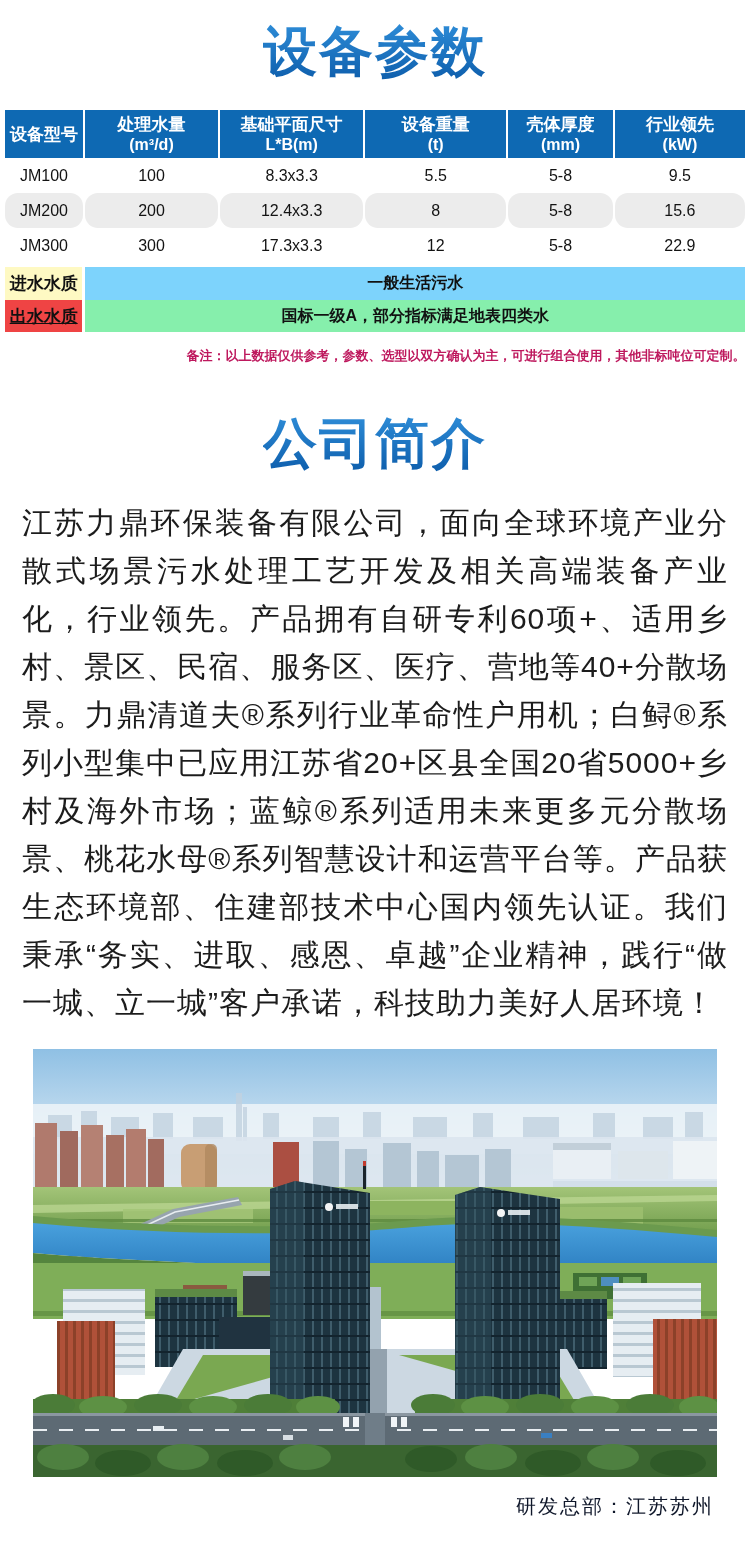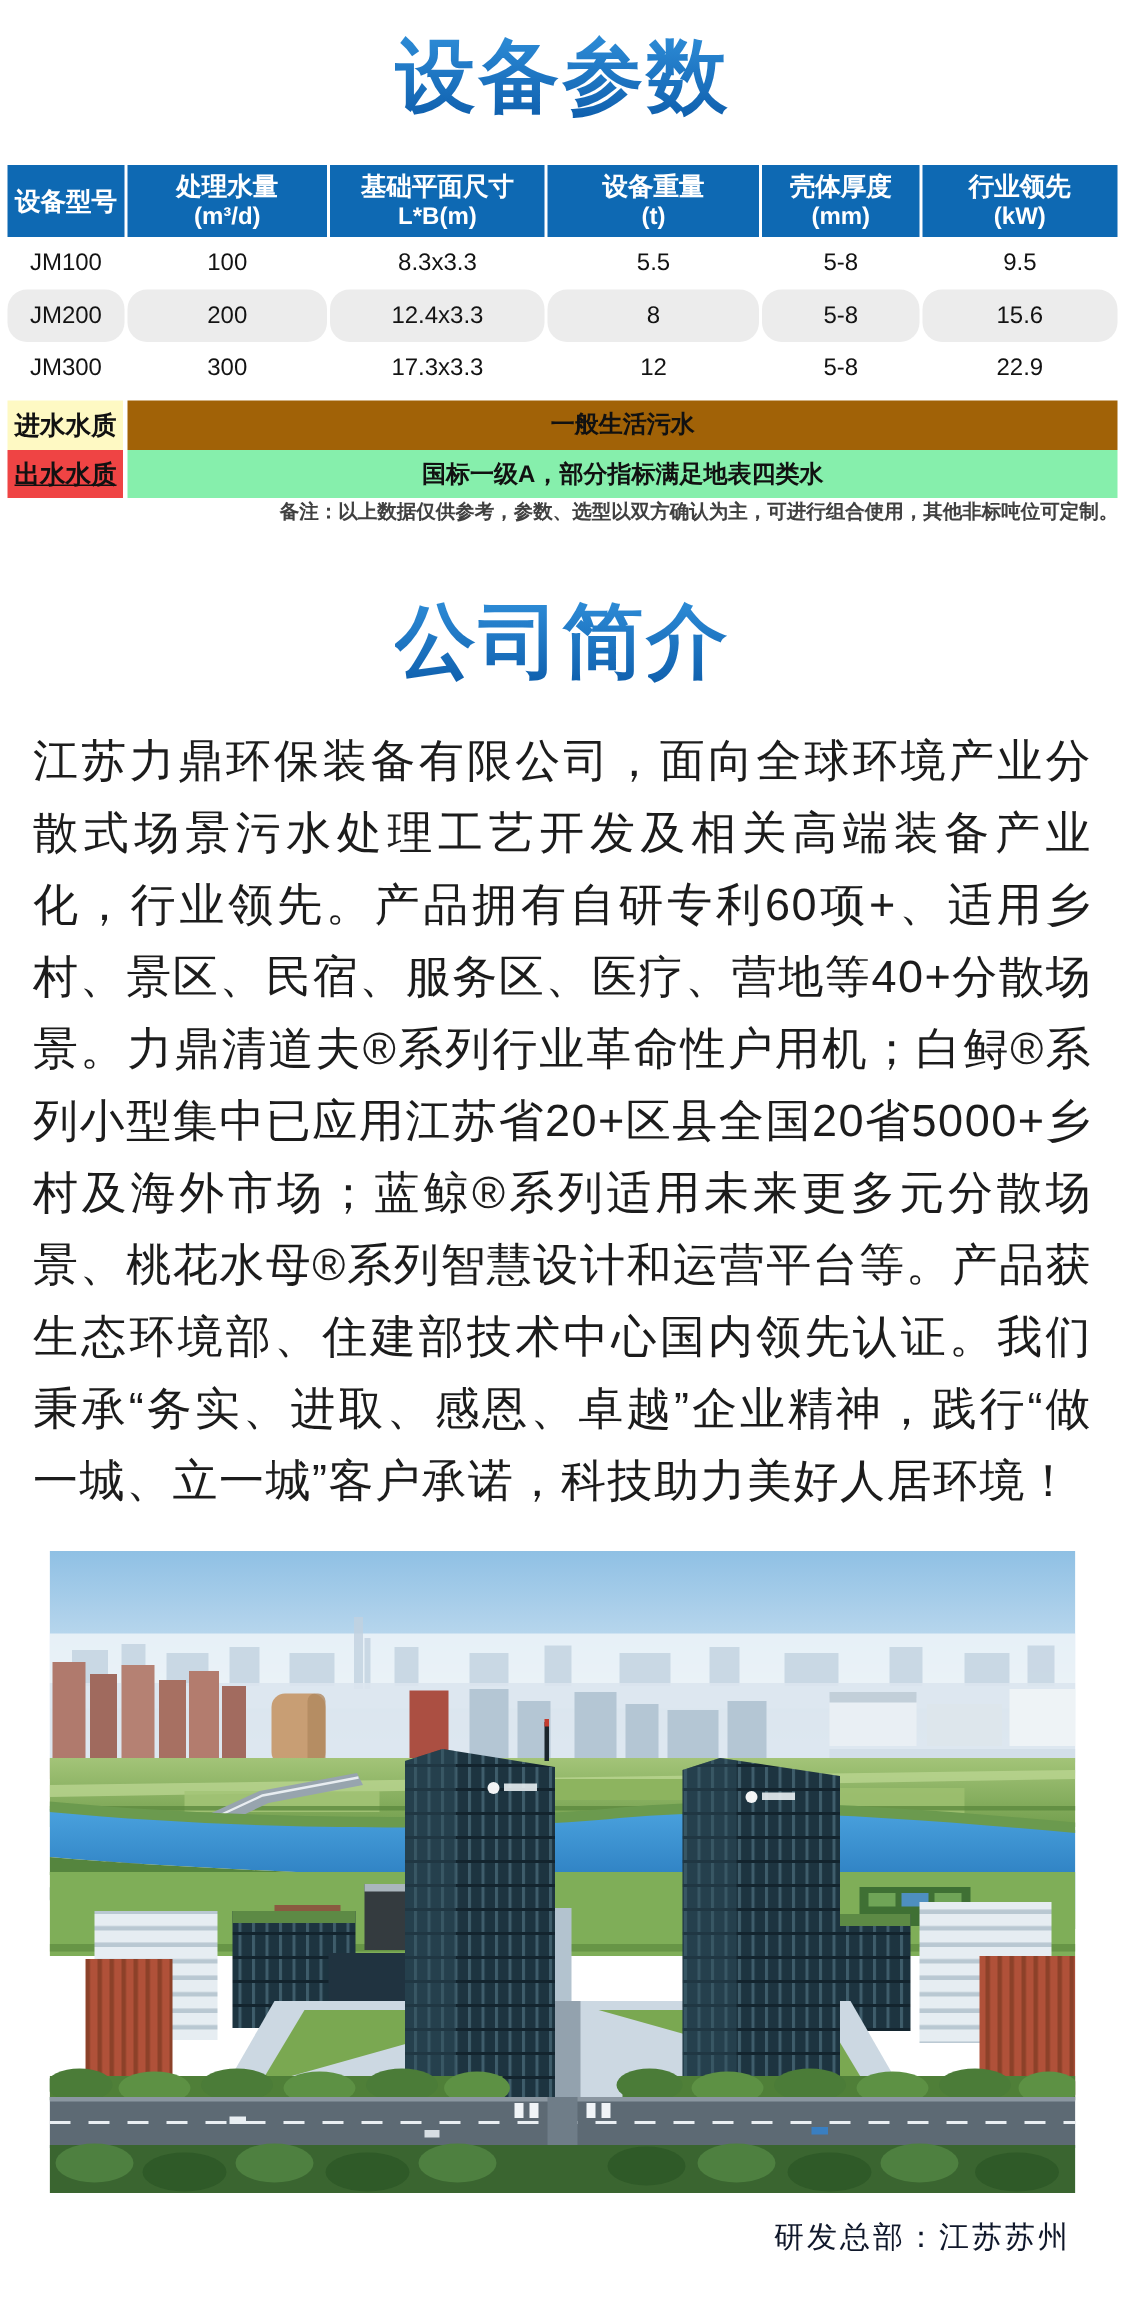--- a/index.html
+++ b/index.html
@@ -39,26 +39,26 @@
   .wq{column-gap:3px;}
   .wq .lbl{
     display:flex;align-items:center;justify-content:center;font-size:17px;font-weight:bold;color:#111;
   }
   .wq .val{
     grid-column:2 / 7;display:flex;align-items:center;justify-content:center;
     font-size:16px;font-weight:bold;color:#111;
   }
   .wq-in{margin-top:4px;}
   .wq-in .lbl{height:33px;background:#fef9c3;font-family:Liberation Serif, serif;}
-  .wq-in .val{height:33px;background:#a16207;}
+  .wq-in .val{height:33px;background:#7dd3fc;}
   .wq-out .lbl{height:32px;background:#ef4444;text-decoration:underline;}
   .wq-out .val{height:32px;background:#86efac;}
   .note{
-    width:745px;margin:1px auto 0;text-align:right;font-size:13px;font-weight:bold;
-    color:#404040;letter-spacing:0;line-height:16px;padding-right:2px;box-sizing:border-box;
+    width:745px;margin:16px auto 0;text-align:right;font-size:13px;font-weight:bold;
+    color:#be185d;letter-spacing:0;line-height:16px;padding-right:2px;box-sizing:border-box;
   }
   
   .intro{
     width:706px;margin:0 auto;font-size:30px;line-height:48px;letter-spacing:1px;
     color:#1c1c1c;text-align:justify;text-justify:inter-ideograph;
   }
   
   .photo{width:684px;height:428px;margin:22px auto 0;display:block;overflow:hidden;}
   .photo svg{display:block;}
   

